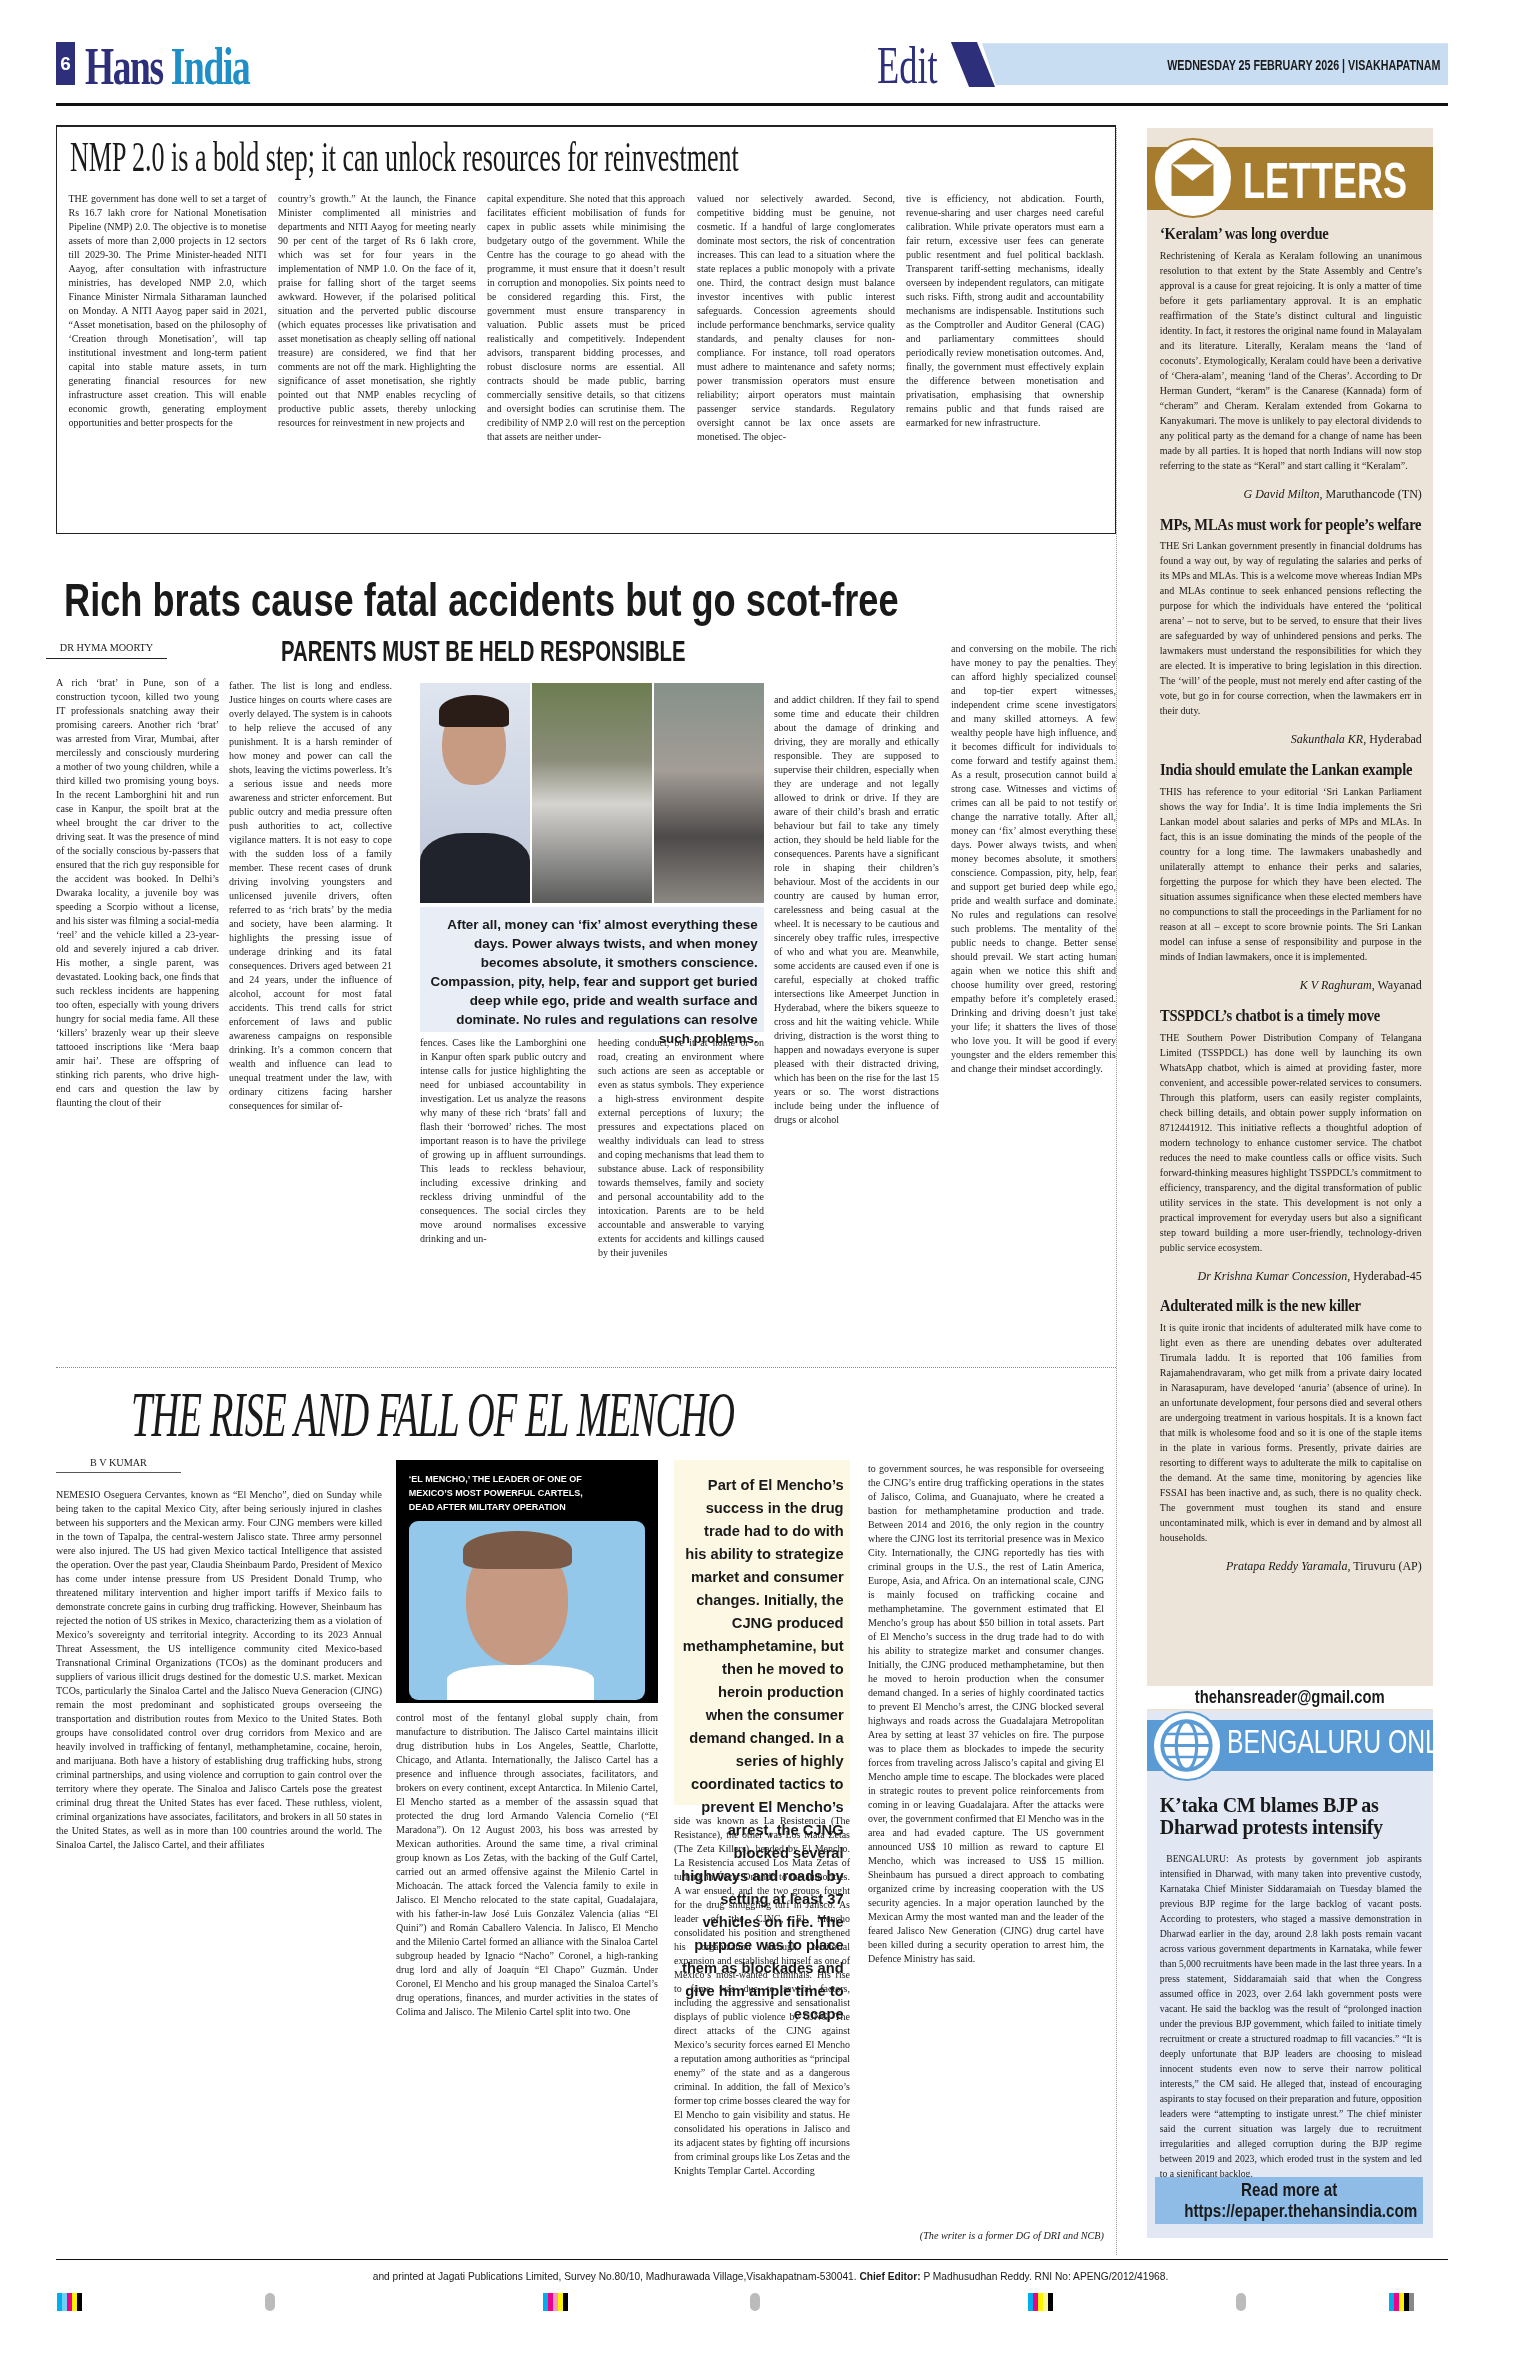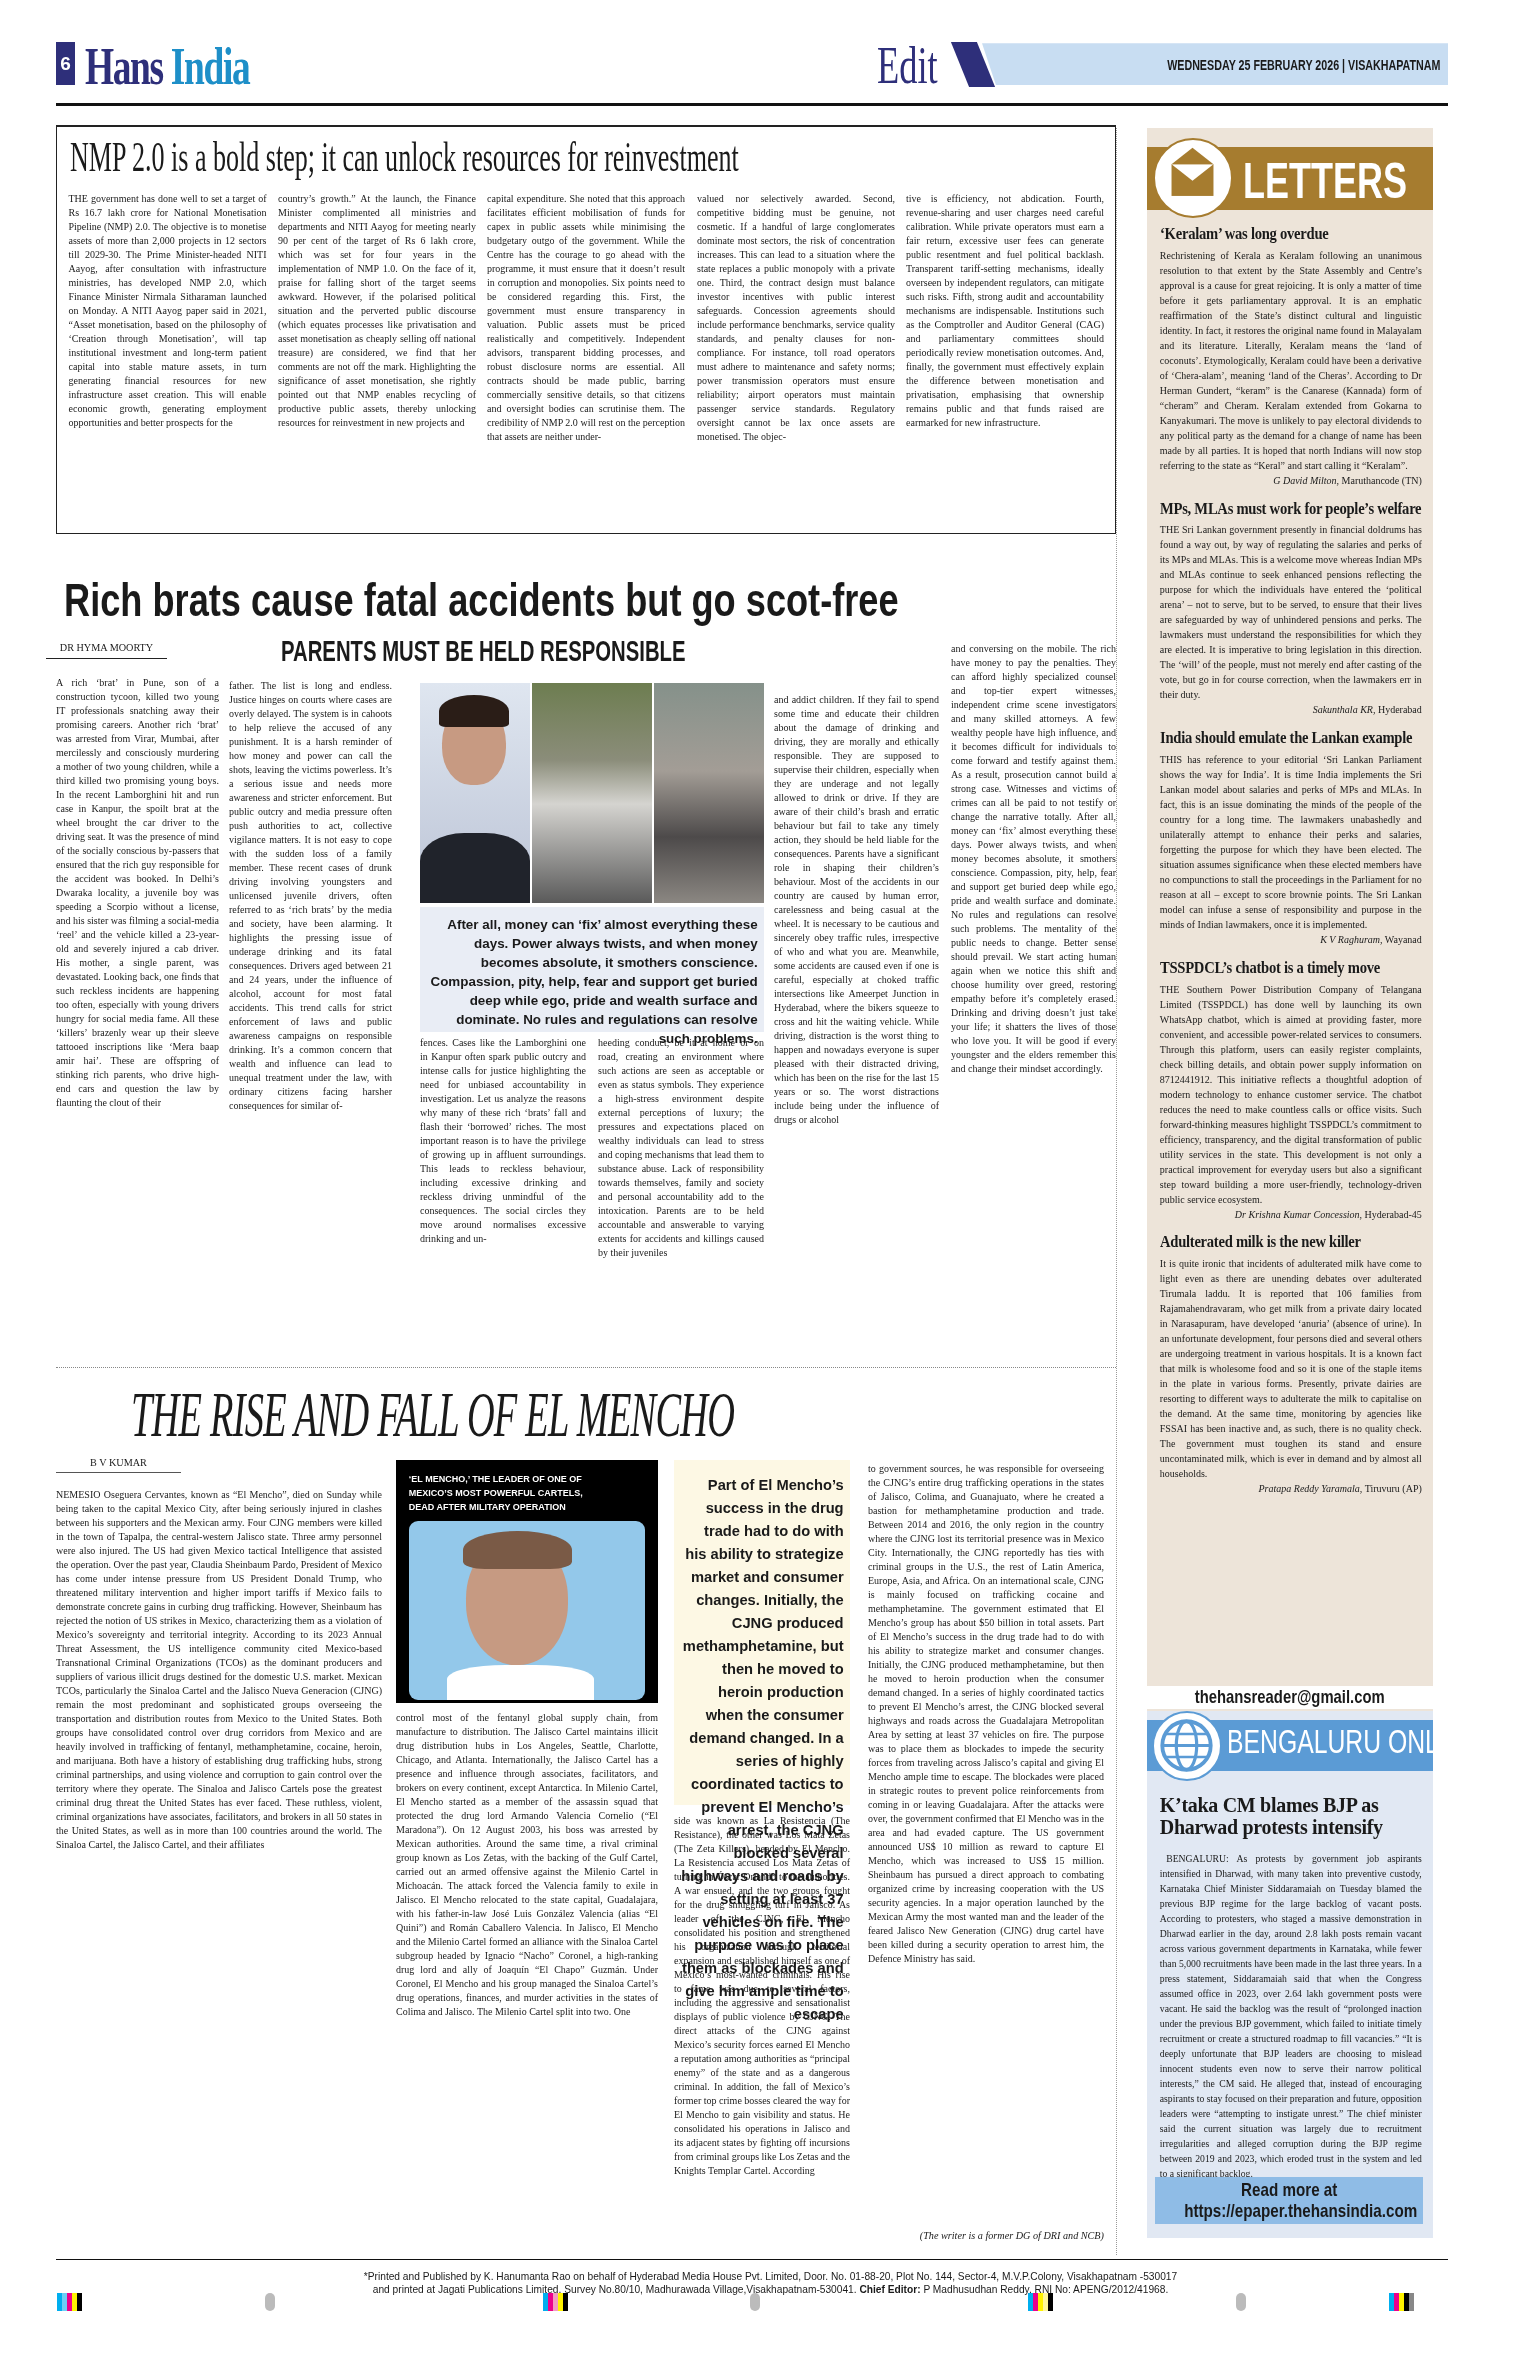--- a/index.html
+++ b/index.html
@@ -18,21 +18,21 @@
 .col p{text-indent:9px}
 .col p.first{text-indent:0}
 .h1serif{font-family:"Liberation Serif",serif;transform-origin:left;white-space:nowrap}
 .sans{font-family:"Liberation Sans",sans-serif}
 .letters{left:1147px;top:128px;width:286px;height:1660px;background:#ede4d9}
 .lbar{position:absolute;left:0;top:19px;width:286px;height:63px;background:#a67c2f}
 .lcircle{position:absolute;left:6.4px;top:9.6px;width:80px;height:80px;border-radius:50%;background:#fff;border:2.6px solid #a67c2f}
 .lletters{position:absolute;left:96px;top:24px;font:bold 50px "Liberation Sans",sans-serif;color:#fff;transform:scaleX(.72);transform-origin:left}
 .lh{font:bold 16.6px "Liberation Serif",serif;letter-spacing:-0.3px;transform:scaleX(.88);transform-origin:left;white-space:nowrap;margin-bottom:3.8px}
 .lt{font-size:10px;line-height:15px;text-align:justify}
-.sig{text-align:right;font-size:10px;margin-top:2px}
+.sig{text-align:right;font-size:12px;margin-top:14px}
 .sig i{font-style:italic}
 .beng{left:1147px;top:1711px;width:286px;height:527px;background:#e1e8f3}
 .bbar{position:absolute;left:0;top:9px;width:286px;height:51px;background:#5b9bd5}
 .bcircle{position:absolute;left:5.1px;top:0;width:70px;height:70px;border-radius:50%;background:#fff;border:2.6px solid #5b9bd5}
 .btitle{position:absolute;left:80px;top:11.5px;font:33px "Liberation Sans",sans-serif;color:#fff;transform:scaleX(.75);transform-origin:left;white-space:nowrap}
 .readmore{position:absolute;left:7.7px;top:466px;width:268px;height:47px;background:#8fbce6;text-align:center;font:bold 19px "Liberation Sans",sans-serif;line-height:20.4px;padding-top:3.2px}
 .readmore span{display:inline-block;transform:scaleX(.8)}
 .pullquote{background:#e9edf5;text-align:right;font:bold 13.4px "Liberation Sans",sans-serif;line-height:19px;padding:7.7px 6.4px;transform-origin:center}
 .cmyk{position:absolute;top:2293px;height:18px;display:flex}
 .cmyk div{width:4.5px;height:18px;margin-right:0.6px}
@@ -187,21 +187,20 @@
       </svg>
   </div>
   <div class="btitle">BENGALURU ONLINE</div>
   <div style="position:absolute;left:12.8px;top:83px;width:262px;font:bold 20px 'Liberation Serif',serif;line-height:22px;letter-spacing:-0.3px">K’taka CM blames BJP as Dharwad protests intensify</div>
   <div class="lt" style="position:absolute;left:12.8px;top:140px;width:262px;font-size:9.7px;line-height:15px;text-indent:6.4px">BENGALURU: As protests by government job aspirants intensified in Dharwad, with many taken into preventive custody, Karnataka Chief Minister Siddaramaiah on Tuesday blamed the previous BJP regime for the large backlog of vacant posts. According to protesters, who staged a massive demonstration in Dharwad earlier in the day, around 2.8 lakh posts remain vacant across various government departments in Karnataka, while fewer than 5,000 recruitments have been made in the last three years. In a press statement, Siddaramaiah said that when the Congress assumed office in 2023, over 2.64 lakh government posts were vacant. He said the backlog was the result of “prolonged inaction under the previous BJP government, which failed to initiate timely recruitment or create a structured roadmap to fill vacancies.” “It is deeply unfortunate that BJP leaders are choosing to mislead innocent students even now to serve their narrow political interests,” the CM said. He alleged that, instead of encouraging aspirants to stay focused on their preparation and future, opposition leaders were “attempting to instigate unrest.” The chief minister said the current situation was largely due to recruitment irregularities and alleged corruption during the BJP regime between 2019 and 2023, which eroded trust in the system and led to a significant backlog.</div>
   <div class="readmore"><span>Read more at</span><br><span>https://epaper.thehansindia.com</span></div>
 </div>
 
 <div class="abs rule" style="top:2259px;height:1.3px"></div>
 <div class="abs sans" style="left:0;top:2270px;width:1541px;text-align:center;font-size:10.2px;line-height:13.4px">
-  <div>*Printed and Published by K. Hanumanta Rao on behalf of Hyderabad Media House Pvt. Limited, Door. No. 01-88-20, Plot No. 144, Sector-4, M.V.P.Colony, Visakhapatnam -530017</div>
   <div><span>and printed at Jagati Publications Limited, Survey No.80/10, Madhurawada Village,Visakhapatnam-530041. </span><b>Chief Editor:</b><span> P Madhusudhan Reddy. RNI No: APENG/2012/41968.</span></div>
 </div>
 
 <div class="cmyk" style="left:57px">
     <div style="background:#00aeef"></div>
     <div style="background:#6dcff6"></div>
     <div style="background:#ec008c"></div>
     <div style="background:#fff200"></div>
     <div style="background:#000"></div>
   </div>

